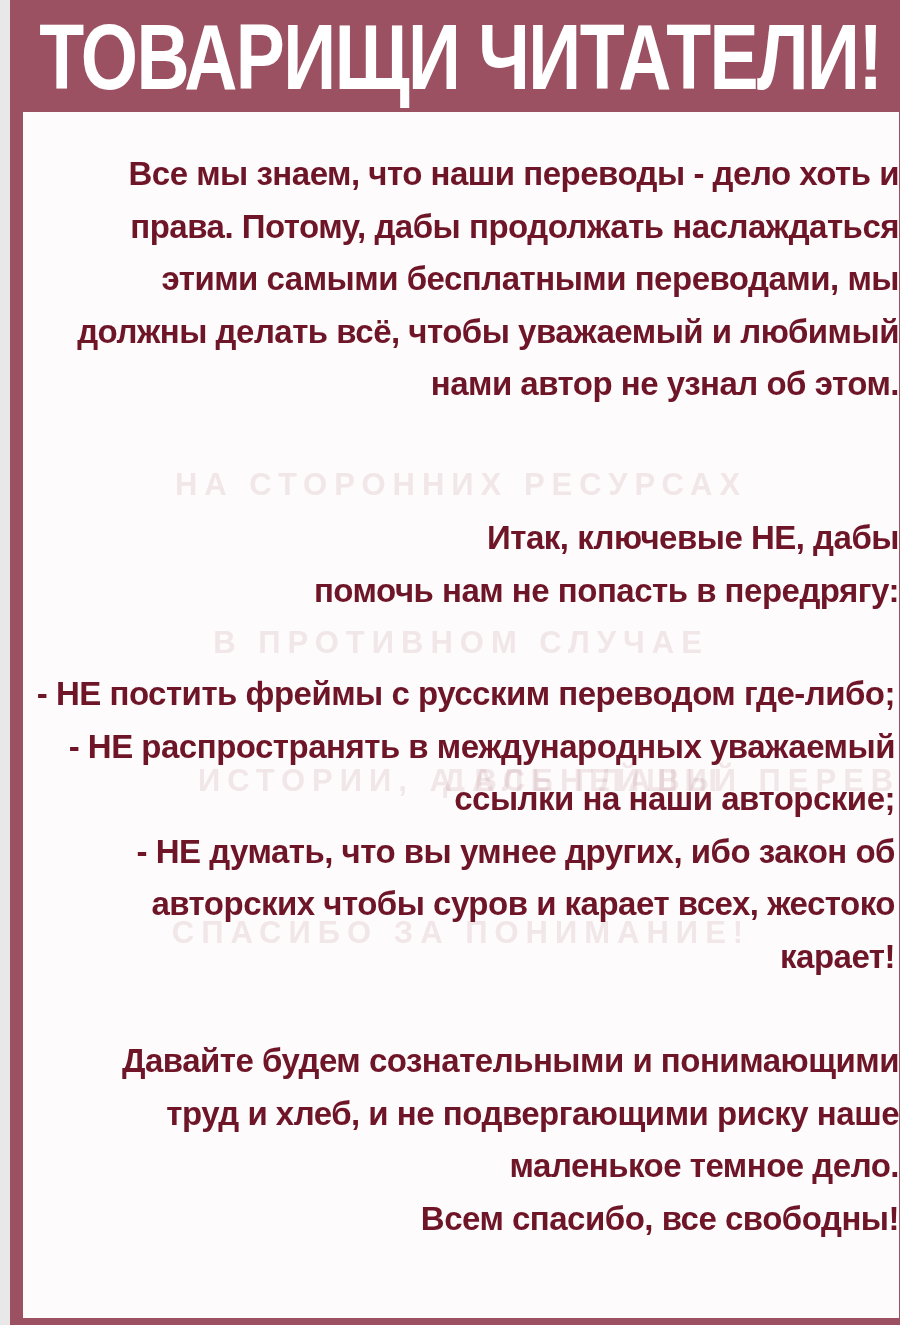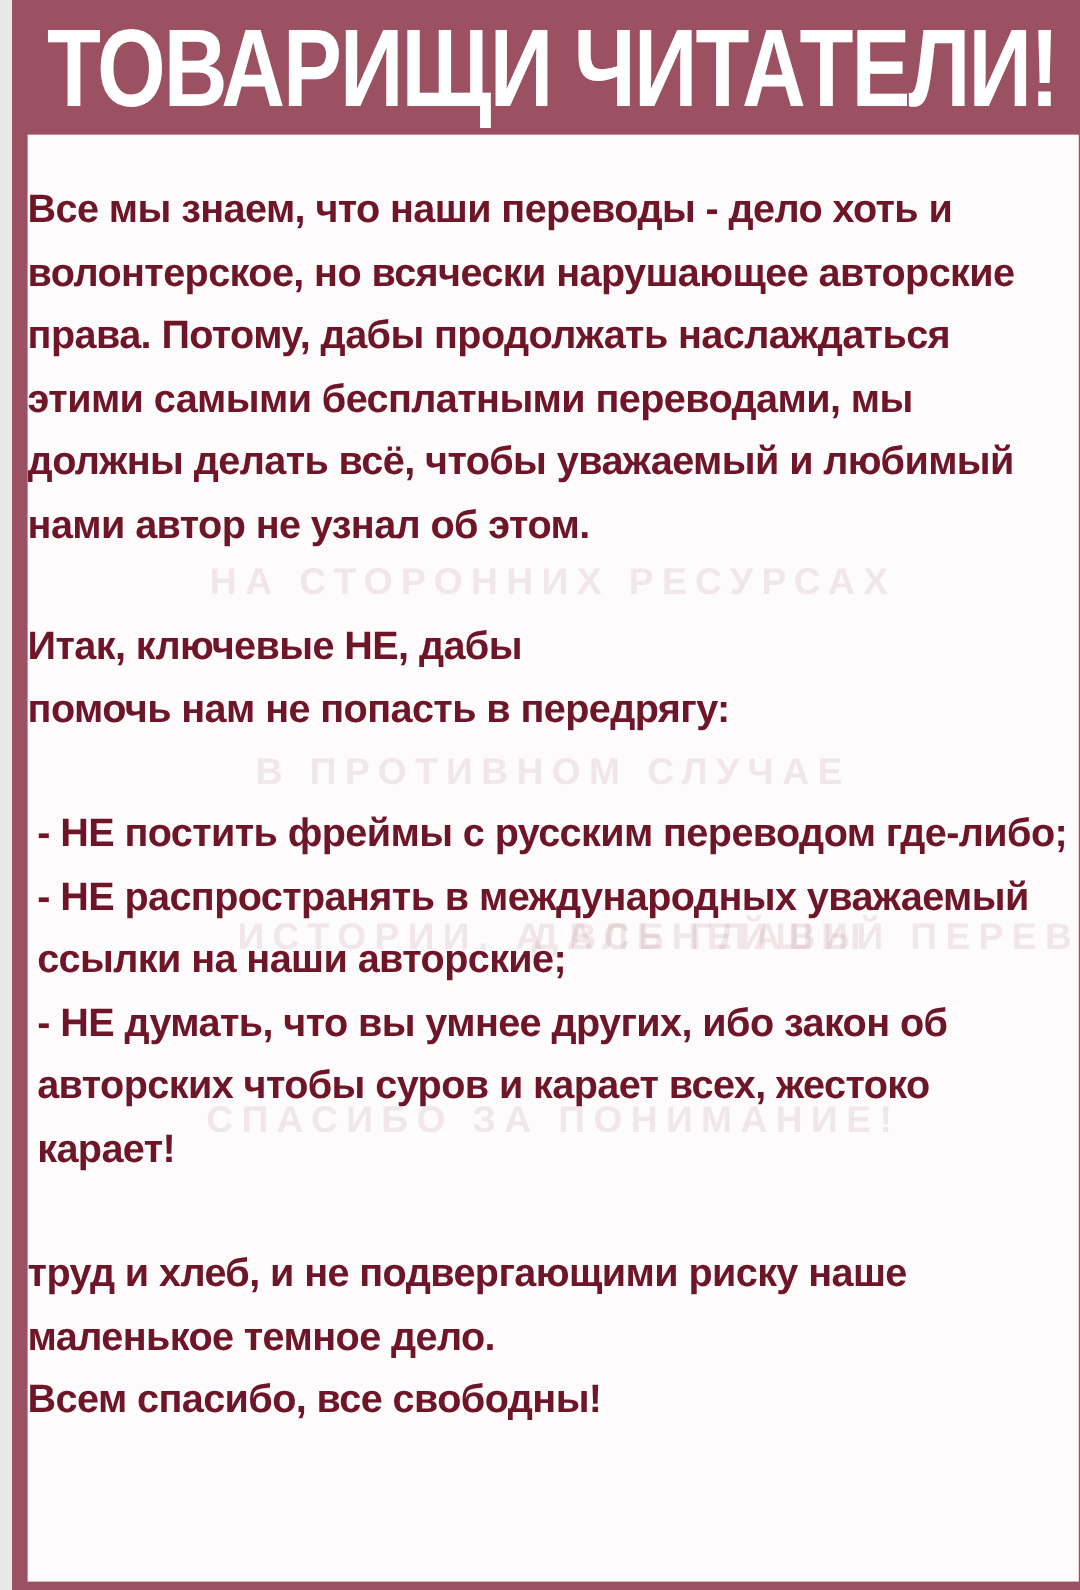--- a/index.html
+++ b/index.html
@@ -45,22 +45,22 @@
   }
   .para{
     position:absolute;left:0;right:0;
     color:var(--ink);
     font-weight:bold;
     font-size:33px;
     letter-spacing:-0.5px;
     line-height:52.5px;
     z-index:1;
   }
-  .para.center{text-align:left;}
-  .para.left{text-align:left;padding-left:8px;padding-right:4px;}
+  .para.center{text-align:right;}
+  .para.left{text-align:right;padding-left:8px;padding-right:4px;}
   .intro{top:36px;}
   .key{top:400px;}
   .rules{top:556px;}
   .outro{top:923px;}
   .ghost-layer{
     position:absolute;inset:0;z-index:0;
   }
   .ghost-line{
     position:absolute;
     color:var(--ghost);
@@ -84,21 +84,20 @@
     <div class="ghost-layer">
         <div class="ghost-line center-abs" style="top: 356px;">НА СТОРОННИХ РЕСУРСАХ</div>
         <div class="ghost-line center-abs" style="top: 514px;">В ПРОТИВНОМ СЛУЧАЕ</div>
         <div class="ghost-line" style="top: 652px; left: 420px;">ДАЛЬНЕЙШИЙ ПЕРЕВОД</div>
         <div class="ghost-line center-abs" style="top: 652px;">ИСТОРИИ, А ВСЕ ГЛАВЫ</div>
         <div class="ghost-line center-abs" style="top: 804px;">СПАСИБО ЗА ПОНИМАНИЕ!</div>
       </div>
 
     <div class="para center intro">
         <div class="line">Все мы знаем, что наши переводы - дело хоть и</div>
-        <div class="line">волонтерское, но всячески нарушающее авторские</div>
         <div class="line">права. Потому, дабы продолжать наслаждаться</div>
         <div class="line">этими самыми бесплатными переводами, мы</div>
         <div class="line">должны делать всё, чтобы уважаемый и любимый</div>
         <div class="line">нами автор не узнал об этом.</div>
       </div>
 
     <div class="para center key">
         <div class="line">Итак, ключевые НЕ, дабы</div>
         <div class="line">помочь нам не попасть в передрягу:</div>
       </div>
@@ -106,18 +105,19 @@
     <div class="para left rules">
         <div class="line">- НЕ постить фреймы с русским переводом где-либо;</div>
         <div class="line">- НЕ распространять в международных уважаемый</div>
         <div class="line">ссылки на наши авторские;</div>
         <div class="line">- НЕ думать, что вы умнее других, ибо закон об</div>
         <div class="line">авторских чтобы суров и карает всех, жестоко</div>
         <div class="line">карает!</div>
       </div>
 
     <div class="para center outro">
+        <div class="line">Давайте будем сознательными и понимающими</div>
         <div class="line">труд и хлеб, и не подвергающими риску наше</div>
         <div class="line">маленькое темное дело.</div>
         <div class="line">Всем спасибо, все свободны!</div>
       </div>
   </div>
 </div>
 
 </body></html>

